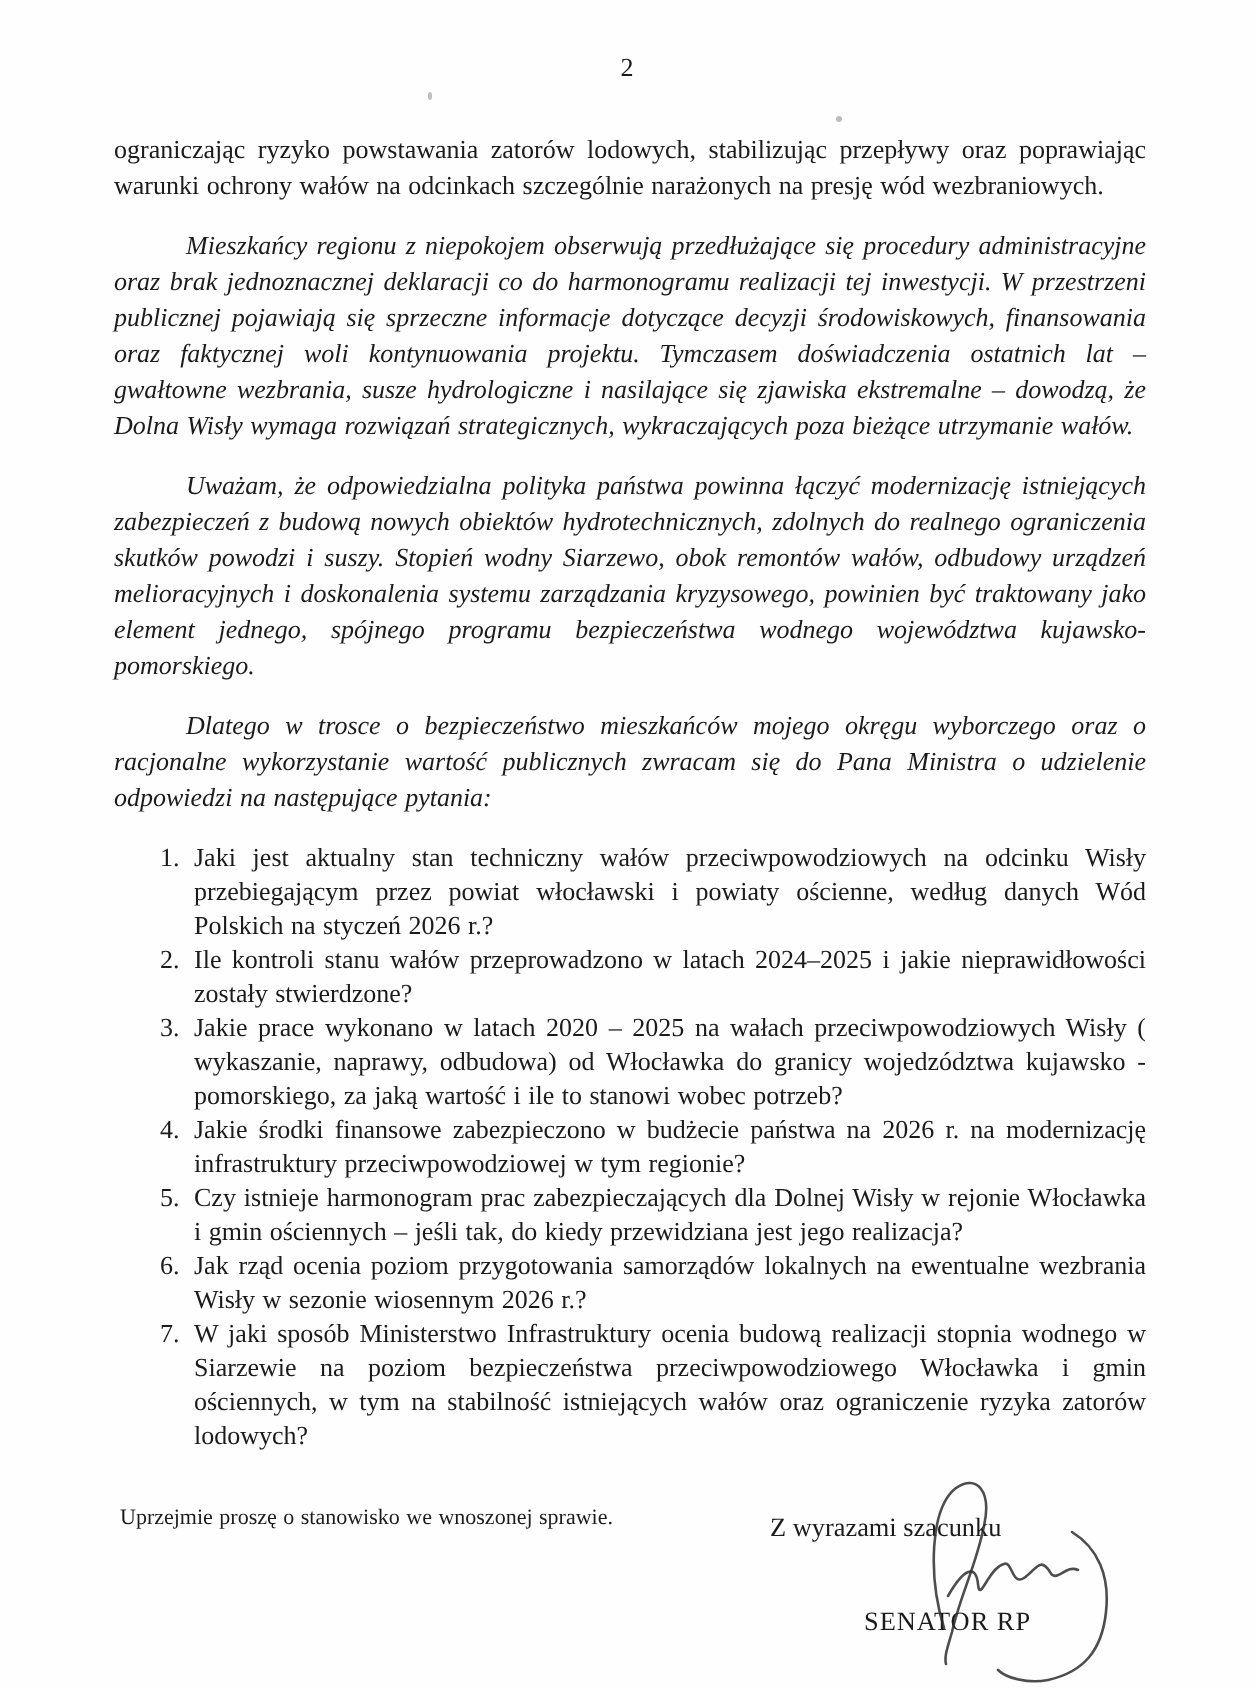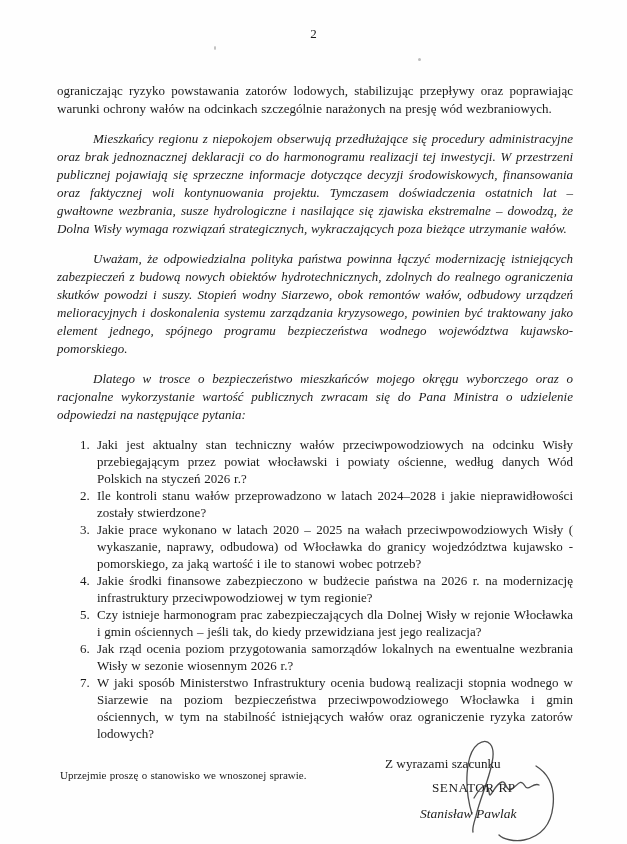--- a/index.html
+++ b/index.html
@@ -11,41 +11,41 @@
     font-family:"Liberation Serif", serif;
     color:#1b1b1b;
     overflow:hidden;
   }
   .page-num{
     position:absolute;top:26px;left:0;right:0;
     text-align:center;
     font-size:13px;
   }
   .body-text{
-    position:absolute;top:82px;left:57px;width:516px;
+    position:absolute;top:66px;left:57px;width:516px;
     font-size:13px;line-height:18px;
     text-align:justify;
     word-spacing:0.5px;
   }
   .para{margin:0 0 12px 0;}
   .para.indent{text-indent:36px;font-style:italic;}
   .qlist{margin-top:8px;padding-left:23px;}
   .q{display:flex;line-height:17px;}
   .qnum{flex:none;width:17px;}
   .qtext{flex:1;text-align:justify;}
   .closing{
     margin-top:24px;margin-left:3px;
     text-align:left;font-size:11px;
   }
   .sign-block{
     position:absolute;left:385px;top:756px;width:180px;
     font-size:13.2px;line-height:16px;
   }
   .sign-salutation{white-space:nowrap;}
-  .sign-title{margin-top:8px;margin-left:47px;letter-spacing:0.5px;white-space:nowrap;}
+  .sign-title{margin-top:31px;margin-left:47px;letter-spacing:0.5px;white-space:nowrap;}
   .sign-name{margin-top:10px;margin-left:35px;font-style:italic;font-size:13.5px;white-space:nowrap;}
   .sig-svg{
     position:absolute;left:428px;top:736px;
     pointer-events:none;
   }
   .sig-svg path{
     fill:none;stroke:#2e2e2e;stroke-width:1.3;
     stroke-linecap:round;opacity:0.85;
   }
   .speck{position:absolute;background:#bdbdbd;border-radius:50%;}
@@ -63,21 +63,21 @@
     <p class="para indent">Uważam, że odpowiedzialna polityka państwa powinna łączyć modernizację istniejących zabezpieczeń z budową nowych obiektów hydrotechnicznych, zdolnych do realnego ograniczenia skutków powodzi i suszy. Stopień wodny Siarzewo, obok remontów wałów, odbudowy urządzeń melioracyjnych i doskonalenia systemu zarządzania kryzysowego, powinien być traktowany jako element jednego, spójnego programu bezpieczeństwa wodnego województwa kujawsko-pomorskiego.</p>
     <p class="para indent">Dlatego w trosce o bezpieczeństwo mieszkańców mojego okręgu wyborczego oraz o racjonalne wykorzystanie wartość publicznych zwracam się do Pana Ministra o udzielenie odpowiedzi na następujące pytania:</p>
 
     <div class="qlist">
       <div class="q">
         <span class="qnum">1.</span>
         <span class="qtext">Jaki jest aktualny stan techniczny wałów przeciwpowodziowych na odcinku Wisły przebiegającym przez powiat włocławski i powiaty ościenne, według danych Wód Polskich na styczeń 2026 r.?</span>
       </div>
       <div class="q">
         <span class="qnum">2.</span>
-        <span class="qtext">Ile kontroli stanu wałów przeprowadzono w latach 2024–2028 i jakie nieprawidłowości zostały stwierdzone?</span>
+        <span class="qtext">Ile kontroli stanu wałów przeprowadzono w latach 2024–2025 i jakie nieprawidłowości zostały stwierdzone?</span>
       </div>
       <div class="q">
         <span class="qnum">3.</span>
         <span class="qtext">Jakie prace wykonano w latach 2020 – 2025 na wałach przeciwpowodziowych Wisły ( wykaszanie, naprawy, odbudowa) od Włocławka do granicy wojedzództwa kujawsko - pomorskiego, za jaką wartość i ile to stanowi wobec potrzeb?</span>
       </div>
       <div class="q">
         <span class="qnum">4.</span>
         <span class="qtext">Jakie środki finansowe zabezpieczono w budżecie państwa na 2026 r. na modernizację infrastruktury przeciwpowodziowej w tym regionie?</span>
       </div>
       <div class="q">
@@ -93,21 +93,20 @@
         <span class="qtext">W jaki sposób Ministerstwo Infrastruktury ocenia budową realizacji stopnia wodnego w Siarzewie na poziom bezpieczeństwa przeciwpowodziowego Włocławka i gmin ościennych, w tym na stabilność istniejących wałów oraz ograniczenie ryzyka zatorów lodowych?</span>
       </div>
     </div>
 
     <div class="closing">Uprzejmie proszę  o stanowisko  we wnoszonej sprawie.</div>
   </div>
 
   <div class="sign-block">
     <div class="sign-salutation">Z wyrazami szacunku</div>
     <div class="sign-title">SENATOR RP</div>
-    <div class="sign-name">Stanisław Pawlak</div>
   </div>
 
   <svg class="sig-svg" width="200" height="108" viewBox="0 0 200 108" aria-hidden="true">
     <path d="M44,78 C36,52 37,18 50,8 C60,1 68,9 64,27 C60,47 52,62 48,80 C46,87 44,92 45,96"></path>
     <path d="M46,62 C54,48 60,46 61,56 C62,66 66,48 74,46 C78,44 78,57 84,53 C90,49 92,42 97,50 C100,56 105,46 111,49"></path>
     <path d="M108,30 C121,38 127,52 125,70 C123,89 114,100 96,104 C86,106 75,103 71,99"></path>
   </svg>
 
   <div class="speck" style="left:418px;top:58px;width:3px;height:3px;"></div>
   <div class="speck" style="left:214px;top:46px;width:2px;height:4px;"></div>

